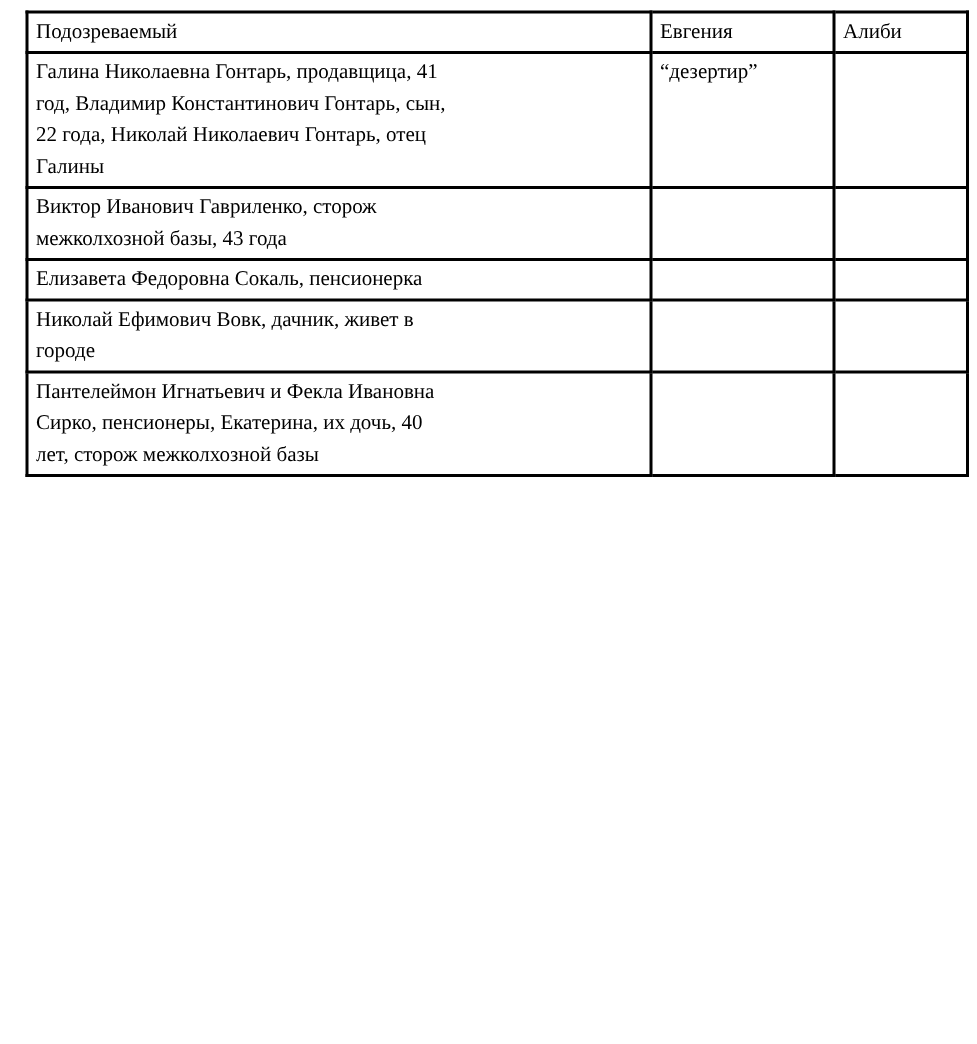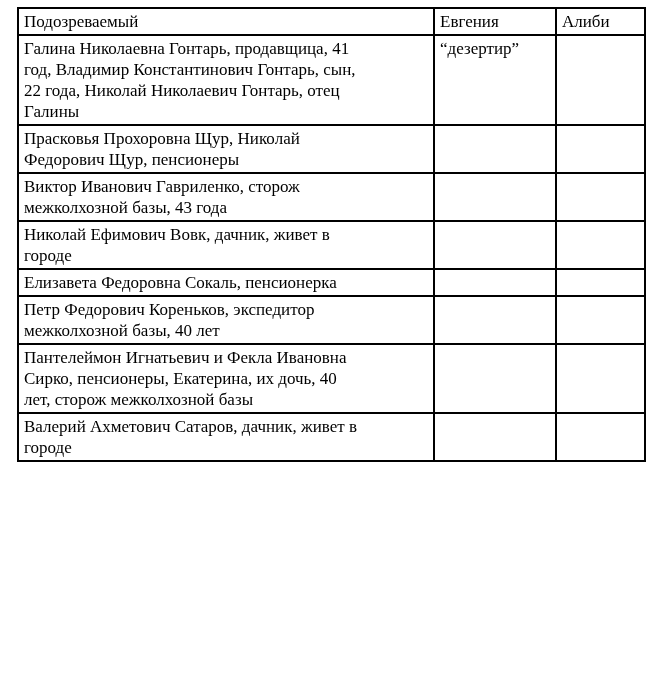--- a/index.html
+++ b/index.html
@@ -22,21 +22,21 @@
     table-layout: fixed;
     width: 627px;
     background: #ffffff;
   }
   table.suspects th,
   table.suspects td {
     border: 2px solid #000000;
     vertical-align: top;
     text-align: left;
     font-weight: normal;
-    font-size: 17px;
+    font-size: 14px;
     line-height: 21px;
     padding: 2px 4px 2px 5px;
     white-space: pre-wrap;
     overflow: hidden;
   }
   col.c-suspect { width: 416px; }
   col.c-motive  { width: 122px; }
   col.c-alibi   { width: 89px; }
 </style>
 </head>
@@ -59,56 +59,38 @@
     <tbody>
       <tr>
         <td>Галина Николаевна Гонтарь, продавщица, 41
 год, Владимир Константинович Гонтарь, сын,
 22 года, Николай Николаевич Гонтарь, отец
 Галины</td>
         <td>“дезертир”</td>
         <td></td>
       </tr>
       <tr>
-        <td>Прасковья Прохоровна Щур, Николай
-Федорович Щур, пенсионеры</td>
+        <td>Виктор Иванович Гавриленко, сторож
+межколхозной базы, 43 года</td>
         <td></td>
         <td></td>
       </tr>
       <tr>
-        <td>Виктор Иванович Гавриленко, сторож
-межколхозной базы, 43 года</td>
+        <td>Елизавета Федоровна Сокаль, пенсионерка</td>
         <td></td>
         <td></td>
       </tr>
       <tr>
         <td>Николай Ефимович Вовк, дачник, живет в
 городе</td>
         <td></td>
         <td></td>
       </tr>
       <tr>
-        <td>Елизавета Федоровна Сокаль, пенсионерка</td>
-        <td></td>
-        <td></td>
-      </tr>
-      <tr>
-        <td>Петр Федорович Кореньков, экспедитор
-межколхозной базы, 40 лет</td>
-        <td></td>
-        <td></td>
-      </tr>
-      <tr>
         <td>Пантелеймон Игнатьевич и Фекла Ивановна
 Сирко, пенсионеры, Екатерина, их дочь, 40
 лет, сторож межколхозной базы</td>
-        <td></td>
-        <td></td>
-      </tr>
-      <tr>
-        <td>Валерий Ахметович Сатаров, дачник, живет в
-городе</td>
         <td></td>
         <td></td>
       </tr>
     </tbody>
   </table>
 </div>
 
 </body></html>

